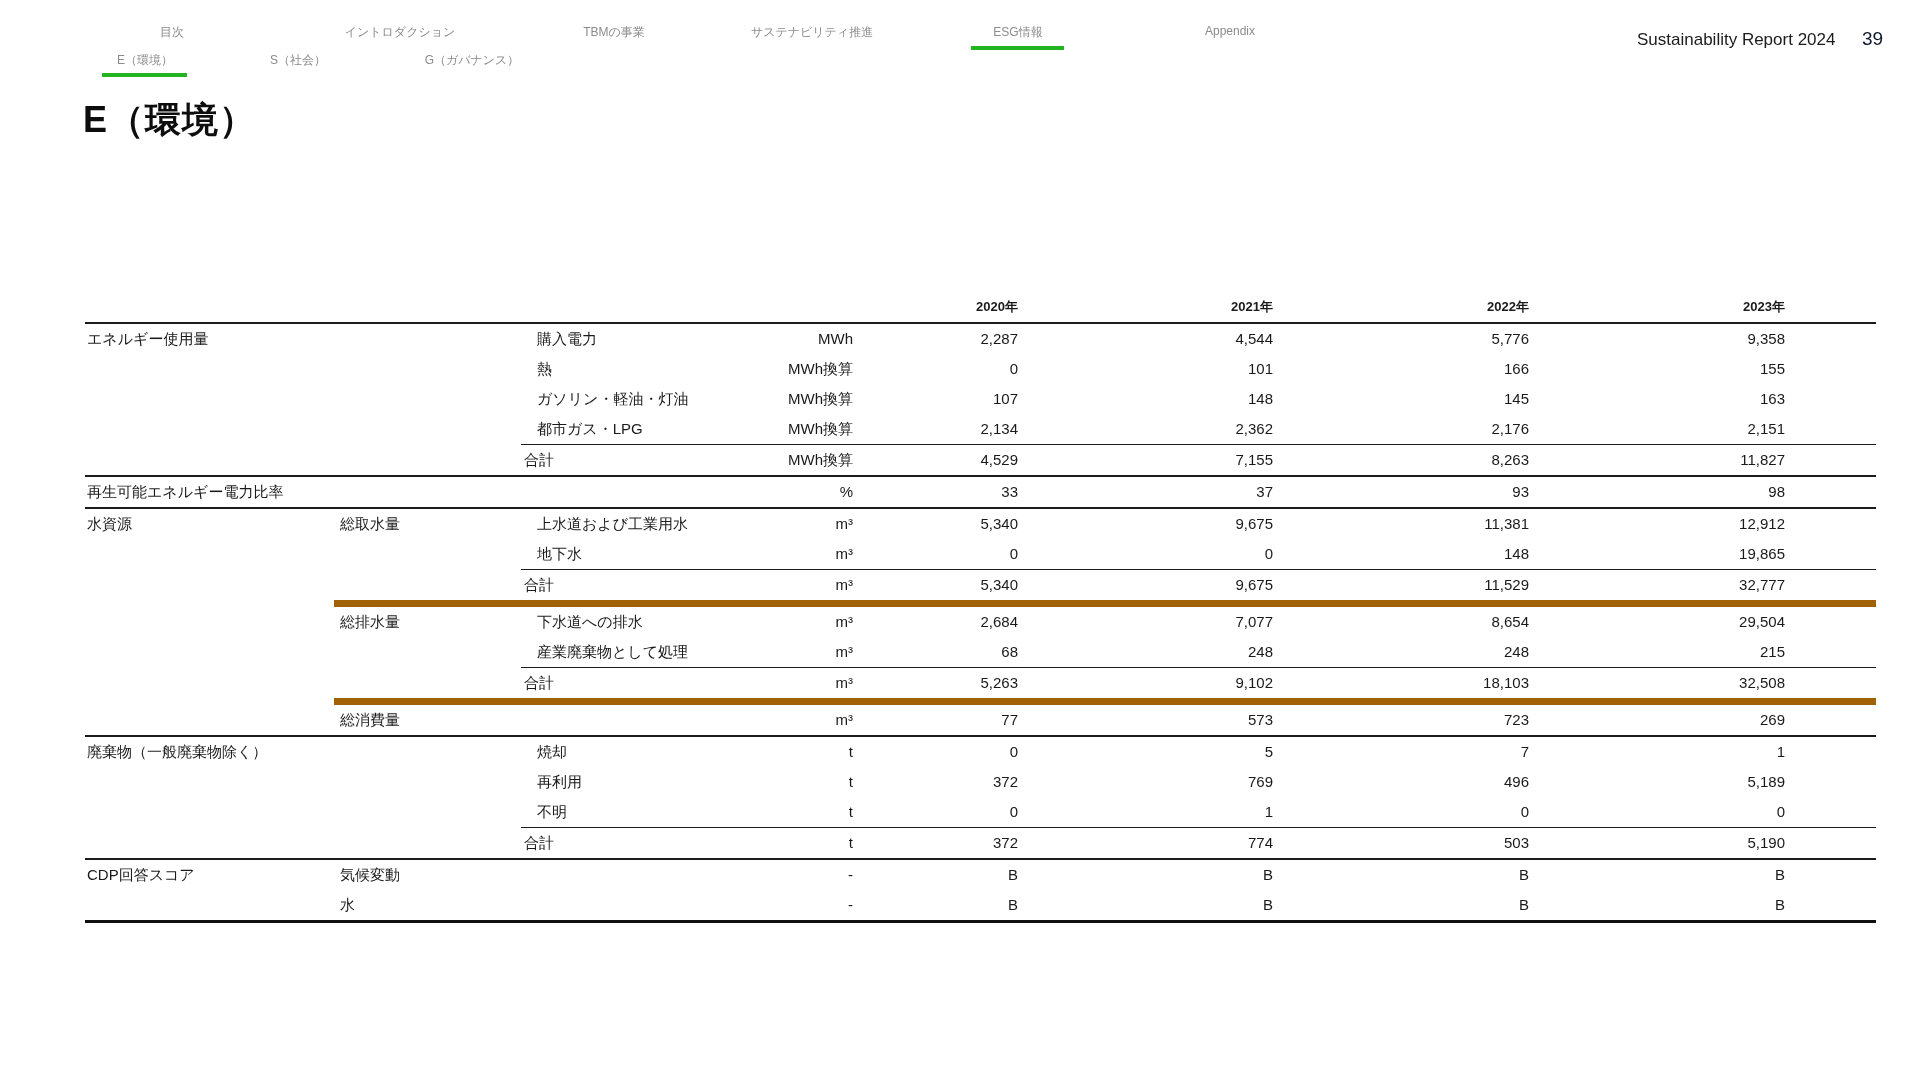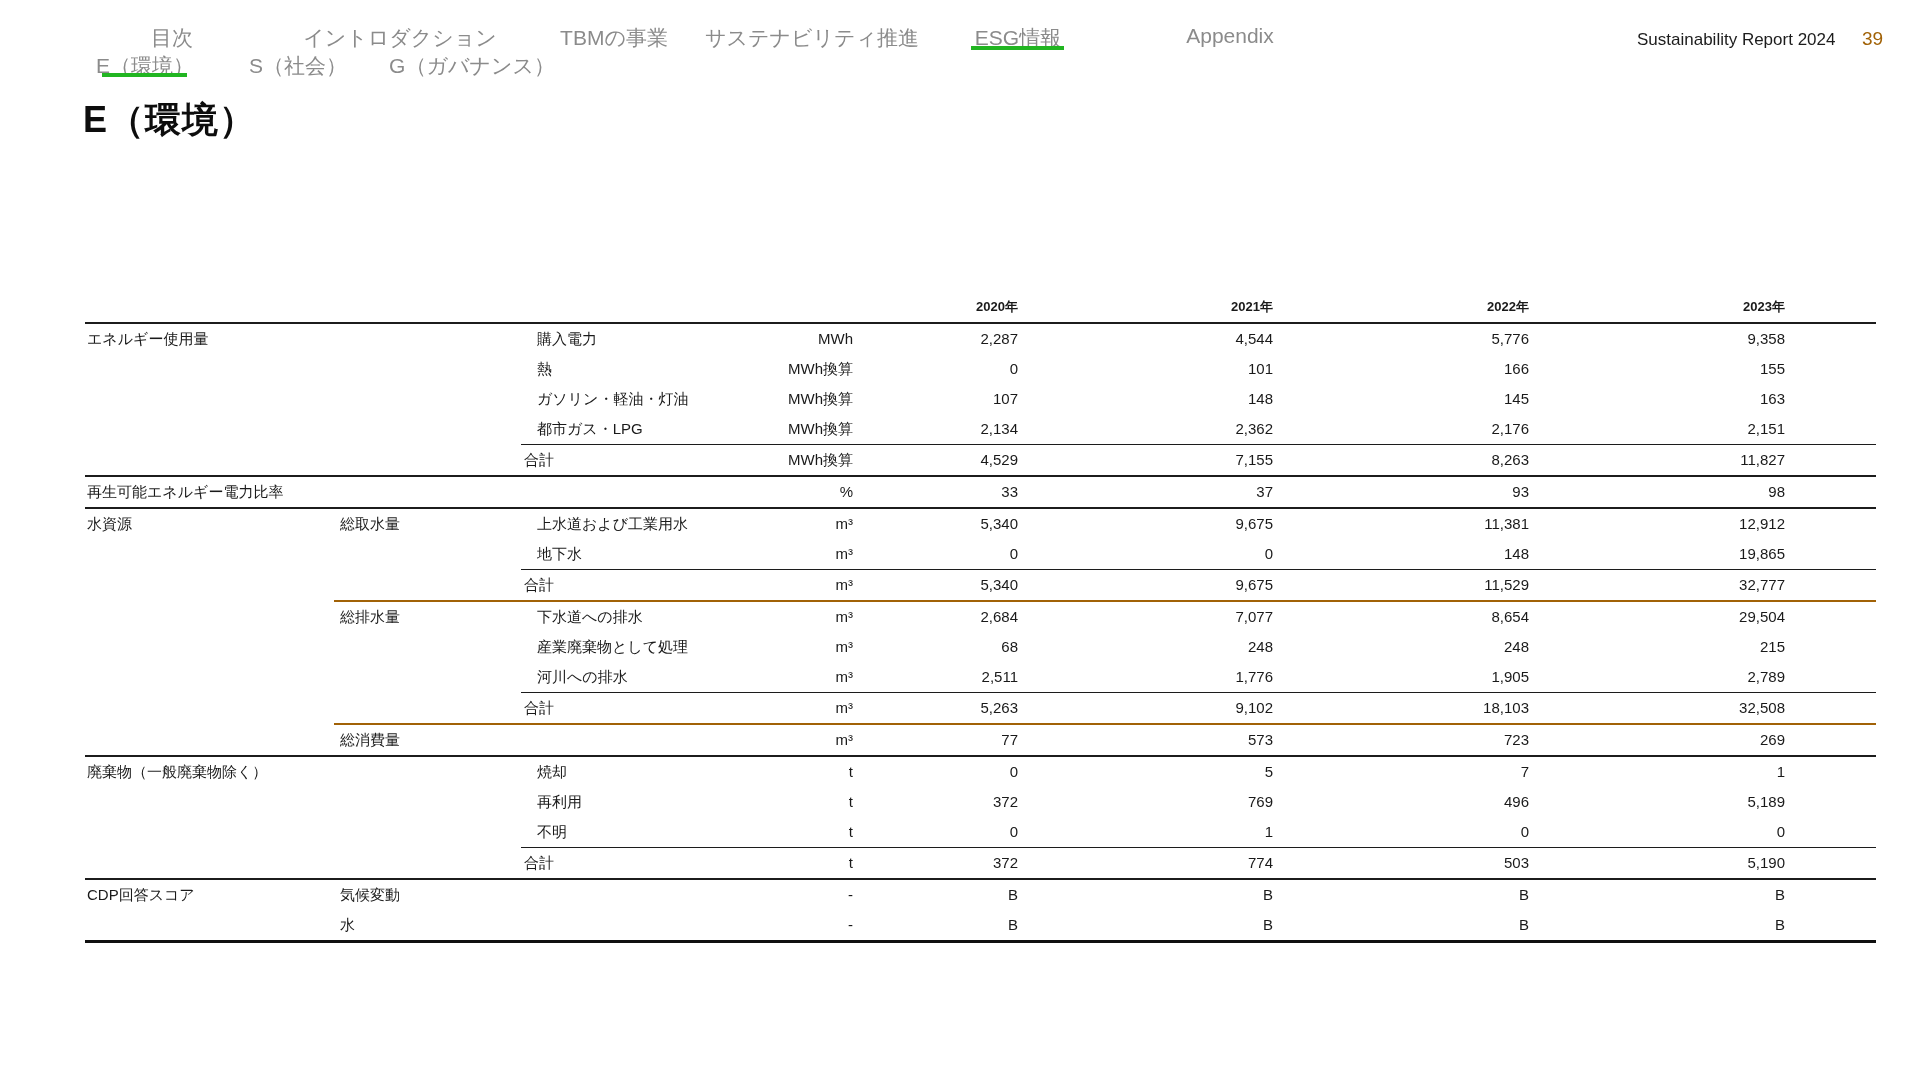--- a/index.html
+++ b/index.html
@@ -2,29 +2,29 @@
 <html><head>
 <meta charset="utf-8">
 <style>
   * { margin:0; padding:0; box-sizing:border-box; }
   html,body { width:1920px; height:1080px; background:#ffffff; overflow:hidden; }
   body { font-family:"Liberation Sans","DejaVu Sans",sans-serif; color:#1a1a1a; position:relative; }
 
   
   .nav-item {
     position:absolute; top:24px; transform:translateX(-50%);
-    font-size:21px; color:#8b8b8b; white-space:nowrap; cursor:default;text-align:center;
+    font-size:12px; color:#8b8b8b; white-space:nowrap; cursor:default;text-align:center;
   }
   .nav-item.row2 { top:52px; }
   .active-underline { position:absolute; height:4px; background:#21b521; }
   #ul-esg { left:971px; top:46px; width:93px; }
   #ul-e   { left:102px; top:73px; width:85px; }
 
   .report-label { position:absolute; left:1637px; top:30px; font-size:17px; color:#1c1c1c;text-align:center; }
-  .page-number  { position:absolute; left:1862px; top:28px; font-size:19px; color:#a16207; }
+  .page-number  { position:absolute; left:1862px; top:28px; font-size:19px; color:#0f172a; }
 
   
   .page-title {
     position:absolute; left:83px; top:96px;
     font-size:36px; color:#0d0d0d; letter-spacing:1px; white-space:nowrap;
   }
 
   
   .esg-table {
     position:absolute; left:85px; top:292px; width:1791px;
@@ -37,21 +37,21 @@
   thead tr td { border-bottom:2px solid #1c1c1c; }
 
   td.c-cat  { padding-left:2px; }
   td.c-sub  { padding-left:6px; }
   td.c-item { padding-left:16px; }
   td.c-item.total { padding-left:3px; }
   td.c-unit { text-align:right; padding-right:2px; }
   td.c-val  { text-align:right; padding-right:1px; }
 
   tr.bt-full > td { border-top:2px solid #1c1c1c; }
-  tr.bt-sub  > td:nth-child(n+2) { border-top:2px solid #a16207; }
+  tr.bt-sub  > td:nth-child(n+2) { border-top:7px solid #a16207; }
   tr.bt-item > td:nth-child(n+3) { border-top:1px solid #1c1c1c; }
   tbody tr:last-child td { border-bottom:3px solid #101010; }
 </style>
 </head>
 <body>
 
 <div>
   <span class="nav-item" style="left:172px">目次</span>
   <span class="nav-item" style="left:400px">イントロダクション</span>
   <span class="nav-item" style="left:614px">TBMの事業</span>
@@ -211,31 +211,20 @@
         <td class="c-cat"></td>
         <td class="c-sub"></td>
         <td class="c-item">産業廃棄物として処理</td>
         <td class="c-unit">m³</td>
         <td class="c-val">68</td>
         <td class="c-val">248</td>
         <td class="c-val">248</td>
         <td class="c-val">215</td>
         <td class="c-spacer"></td>
       </tr>
-      <tr>
-        <td class="c-cat"></td>
-        <td class="c-sub"></td>
-        <td class="c-item">河川への排水</td>
-        <td class="c-unit">m³</td>
-        <td class="c-val">2,511</td>
-        <td class="c-val">1,776</td>
-        <td class="c-val">1,905</td>
-        <td class="c-val">2,789</td>
-        <td class="c-spacer"></td>
-      </tr>
       <tr class="bt-item">
         <td class="c-cat"></td>
         <td class="c-sub"></td>
         <td class="c-item total">合計</td>
         <td class="c-unit">m³</td>
         <td class="c-val">5,263</td>
         <td class="c-val">9,102</td>
         <td class="c-val">18,103</td>
         <td class="c-val">32,508</td>
         <td class="c-spacer"></td>

